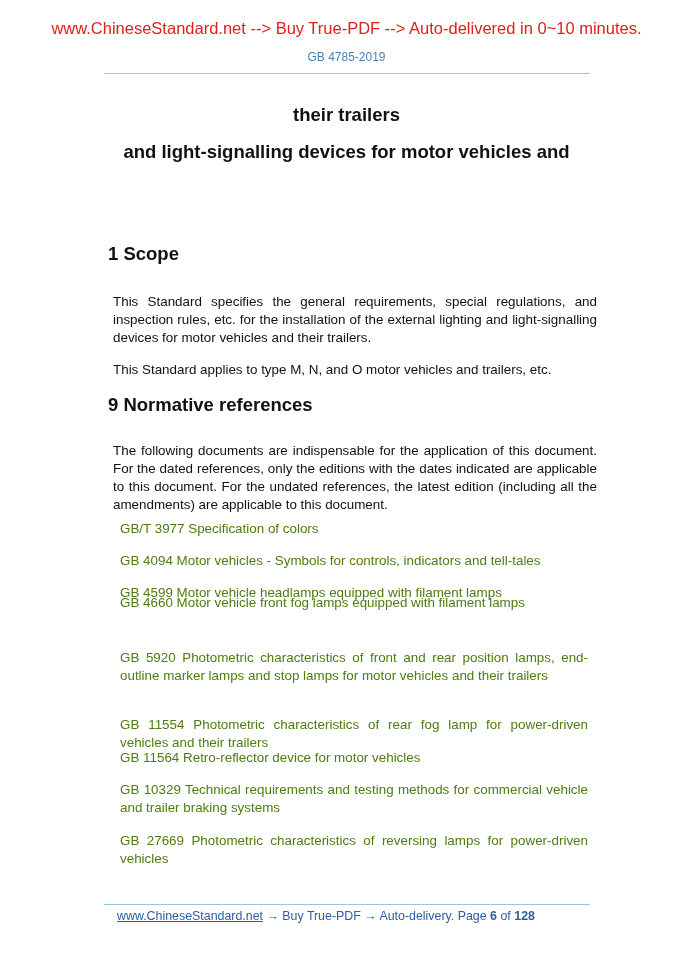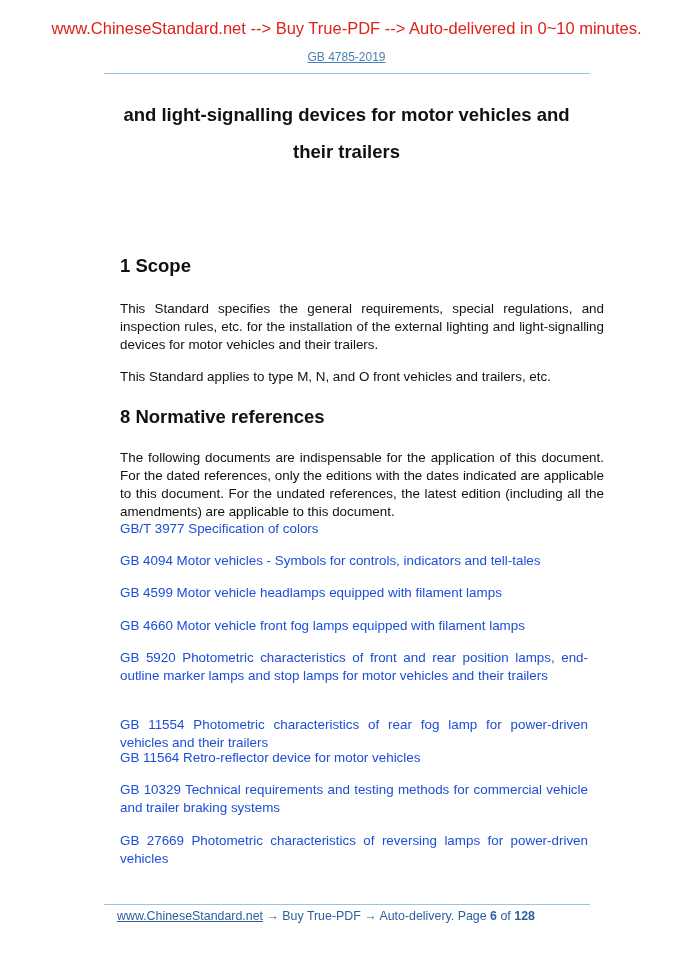--- a/index.html
+++ b/index.html
@@ -1,58 +1,58 @@
 <!DOCTYPE html>
 <html><head>
 <meta charset="utf-8">
 <style>
   html, body { margin: 0; padding: 0; background: #ffffff; }
   body { width: 693px; height: 980px; position: relative; overflow: hidden;
          font-family: "Liberation Sans", sans-serif; color: #111; }
   .banner { position: absolute; top: 19px; left: 0; width: 693px; text-align: center;
             font-size: 16.5px; color: #e0201a; white-space: nowrap; }
   .doc-id { position: absolute; top: 50px; left: 0; width: 693px; text-align: center;
-            font-size: 12px; color: #4a7fb5; text-decoration: underline; }
+            font-size: 12px; color: #4a7fb5; }
   .hdr-rule { position: absolute; top: 73px; left: 104px; width: 486px; height: 1px; background: #9cc3e0; }
   .title { position: absolute; top: 97px; left: 100px; width: 493px; text-align: center;
            font-size: 18.5px; font-weight: bold; line-height: 36.5px; color: #111; }
-  .h1 { position: absolute; left: 104px; font-size: 18.5px; font-weight: bold; color: #111; margin: 16px; }
+  .h1 { position: absolute; left: 104px; font-size: 18.5px; font-weight: bold; color: #111; margin: 4px; }
   .para { position: absolute; left: 104px; width: 484px; font-size: 13.4px; line-height: 18px;
-          text-align: justify; color: #111; margin: 16px; }
+          text-align: justify; color: #111; margin: 9px; }
   .ref { position: absolute; left: 120px; width: 468px; font-size: 13.4px; line-height: 18px;
-         text-align: justify; color: #1d4ed8; margin: 0; }
+         text-align: justify; color: #4d7c0f; margin: 0; }
   .ftr-rule { position: absolute; top: 904px; left: 104px; width: 486px; height: 1px; background: #9cc3e0; }
   .footer { position: absolute; top: 909px; left: 117px; font-size: 12.4px; color: #2c5f9e; white-space: nowrap; }
   .footer a { color: #2c5f9e; text-decoration: underline; }
   .footer .pg { }
   .footer b { font-weight: bold; }
 </style>
 </head>
 <body>
 
 <div class="banner">www.ChineseStandard.net --&gt; Buy True-PDF --&gt; Auto-delivered in 0~10 minutes.</div>
 <div class="doc-id">GB 4785-2019</div>
 <div class="hdr-rule"></div>
 
 <div class="title">
+  <div>their trailers</div>
   <div>and light-signalling devices for motor vehicles and</div>
-  <div>their trailers</div>
 </div>
 
 <h2 class="h1" style="top:239px">1 Scope</h2>
 <p class="para" style="top:284px">This Standard specifies the general requirements, special regulations, and inspection rules, etc. for the installation of the external lighting and light-signalling devices for motor vehicles and their trailers.</p>
-<p class="para" style="top:352px">This Standard applies to type M, N, and O front vehicles and trailers, etc.</p>
+<p class="para" style="top:352px">This Standard applies to type M, N, and O motor vehicles and trailers, etc.</p>
 
-<h2 class="h1" style="top:390px">8 Normative references</h2>
+<h2 class="h1" style="top:390px">9 Normative references</h2>
 <p class="para" style="top:433px">The following documents are indispensable for the application of this document. For the dated references, only the editions with the dates indicated are applicable to this document. For the undated references, the latest edition (including all the amendments) are applicable to this document.</p>
 
 <p class="ref" style="top:520px">GB/T 3977 Specification of colors</p>
 <p class="ref" style="top:552px">GB 4094 Motor vehicles - Symbols for controls, indicators and tell-tales</p>
 <p class="ref" style="top:584px">GB 4599 Motor vehicle headlamps equipped with filament lamps</p>
-<p class="ref" style="top:617px">GB 4660 Motor vehicle front fog lamps equipped with filament lamps</p>
+<p class="ref" style="top:594px">GB 4660 Motor vehicle front fog lamps equipped with filament lamps</p>
 <p class="ref" style="top:649px">GB 5920 Photometric characteristics of front and rear position lamps, end-outline marker lamps and stop lamps for motor vehicles and their trailers</p>
 <p class="ref" style="top:716px">GB 11554 Photometric characteristics of rear fog lamp for power-driven vehicles and their trailers</p>
 <p class="ref" style="top:749px">GB 11564 Retro-reflector device for motor vehicles</p>
 <p class="ref" style="top:781px">GB 10329 Technical requirements and testing methods for commercial vehicle and trailer braking systems</p>
 <p class="ref" style="top:832px">GB 27669 Photometric characteristics of reversing lamps for power-driven vehicles</p>
 
 <div class="ftr-rule"></div>
 <div class="footer">
   <a>www.ChineseStandard.net</a><span> → Buy True-PDF → Auto-delivery.</span>
   <span class="pg">

